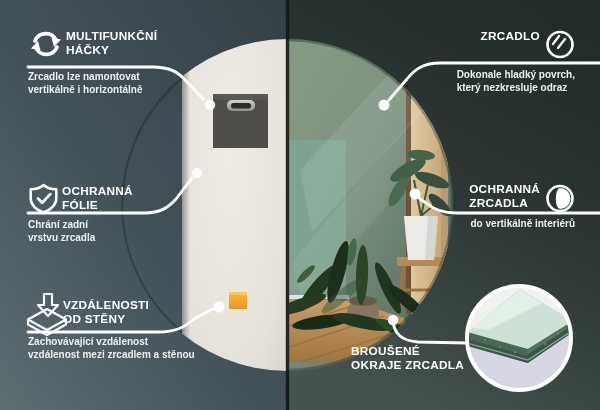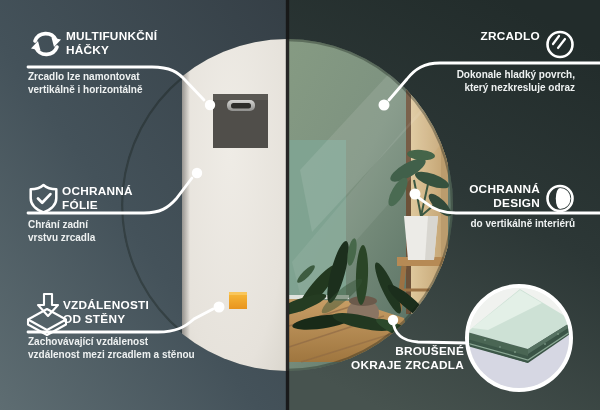--- a/index.html
+++ b/index.html
@@ -5,21 +5,21 @@
   html,body{margin:0;padding:0;background:#222;}
   #stage{
     position:relative;width:600px;height:410px;overflow:hidden;
     font-family:"Liberation Sans","DejaVu Sans",sans-serif;
     -webkit-font-smoothing:antialiased;
   }
   #bg{position:absolute;left:0;top:0;z-index:1;}
   .callout{position:absolute;z-index:3;color:#fff;}
   .c-title{font-size:11.8px;font-weight:700;line-height:14.2px;letter-spacing:.25px;white-space:nowrap;}
   .c-desc{font-size:10px;font-weight:700;line-height:12.6px;color:#eef1f1;white-space:nowrap;}
-  .al-r{text-align:right;}
+  .al-r{}
 </style>
 </head>
 <body>
 
 <div id="stage">
 
   <svg id="bg" width="600" height="410" viewBox="0 0 600 410">
     <defs>
       <linearGradient id="bgL" x1="100%" y1="0%" x2="0%" y2="100%">
         <stop offset="0%" stop-color="#353f46"></stop>
@@ -234,21 +234,21 @@
     </div>
   </div>
   <div class="callout c-desc" style="left:28px;top:219px">
     <div>Chrání zadní</div>
       <div>vrstvu zrcadla</div>
   </div>
 
   <div class="callout al-r" style="right:60px;top:182px">
     <div class="c-title">
       <div>OCHRANNÁ</div>
-        <div>DESIGN</div>
+        <div>ZRCADLA</div>
     </div>
   </div>
   <div class="callout c-desc al-r" style="right:25px;top:218px">
       <div>do vertikálně interiérů</div>
   </div>
 
   <div class="callout" style="left:63px;top:298px">
     <div class="c-title">
       <div>VZDÁLENOSTI</div>
         <div>OD STĚNY</div>

